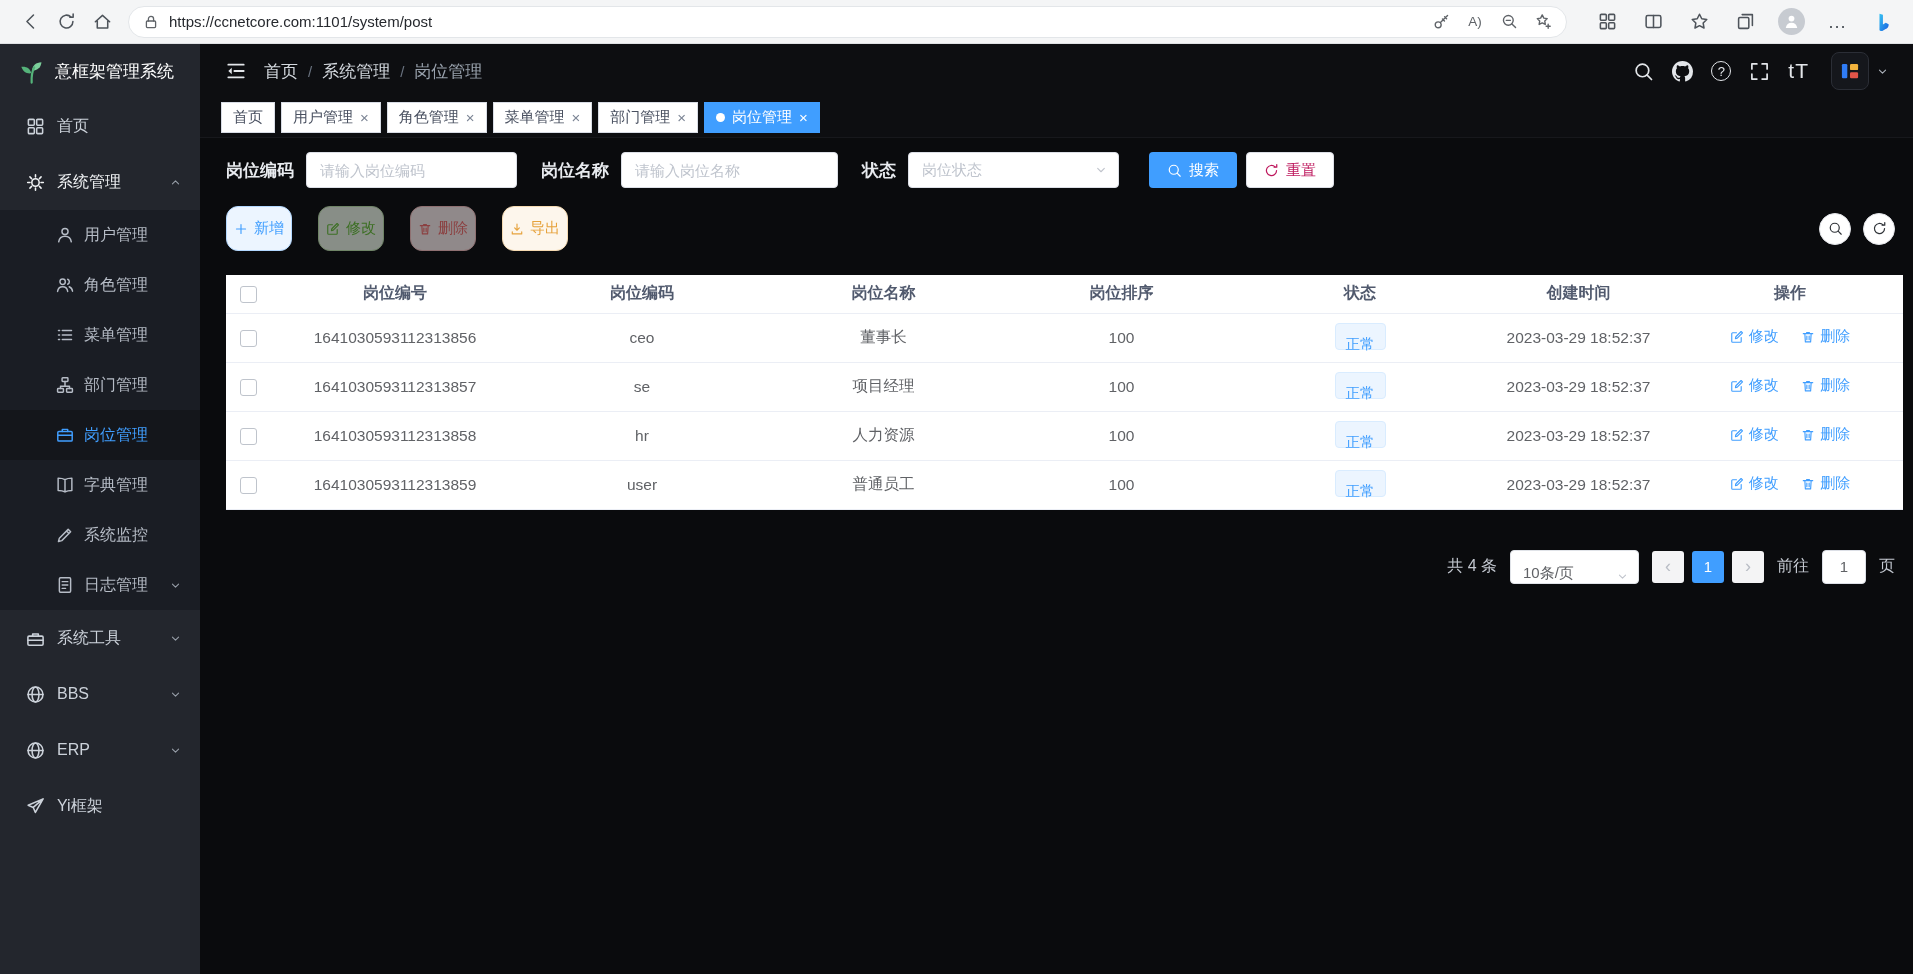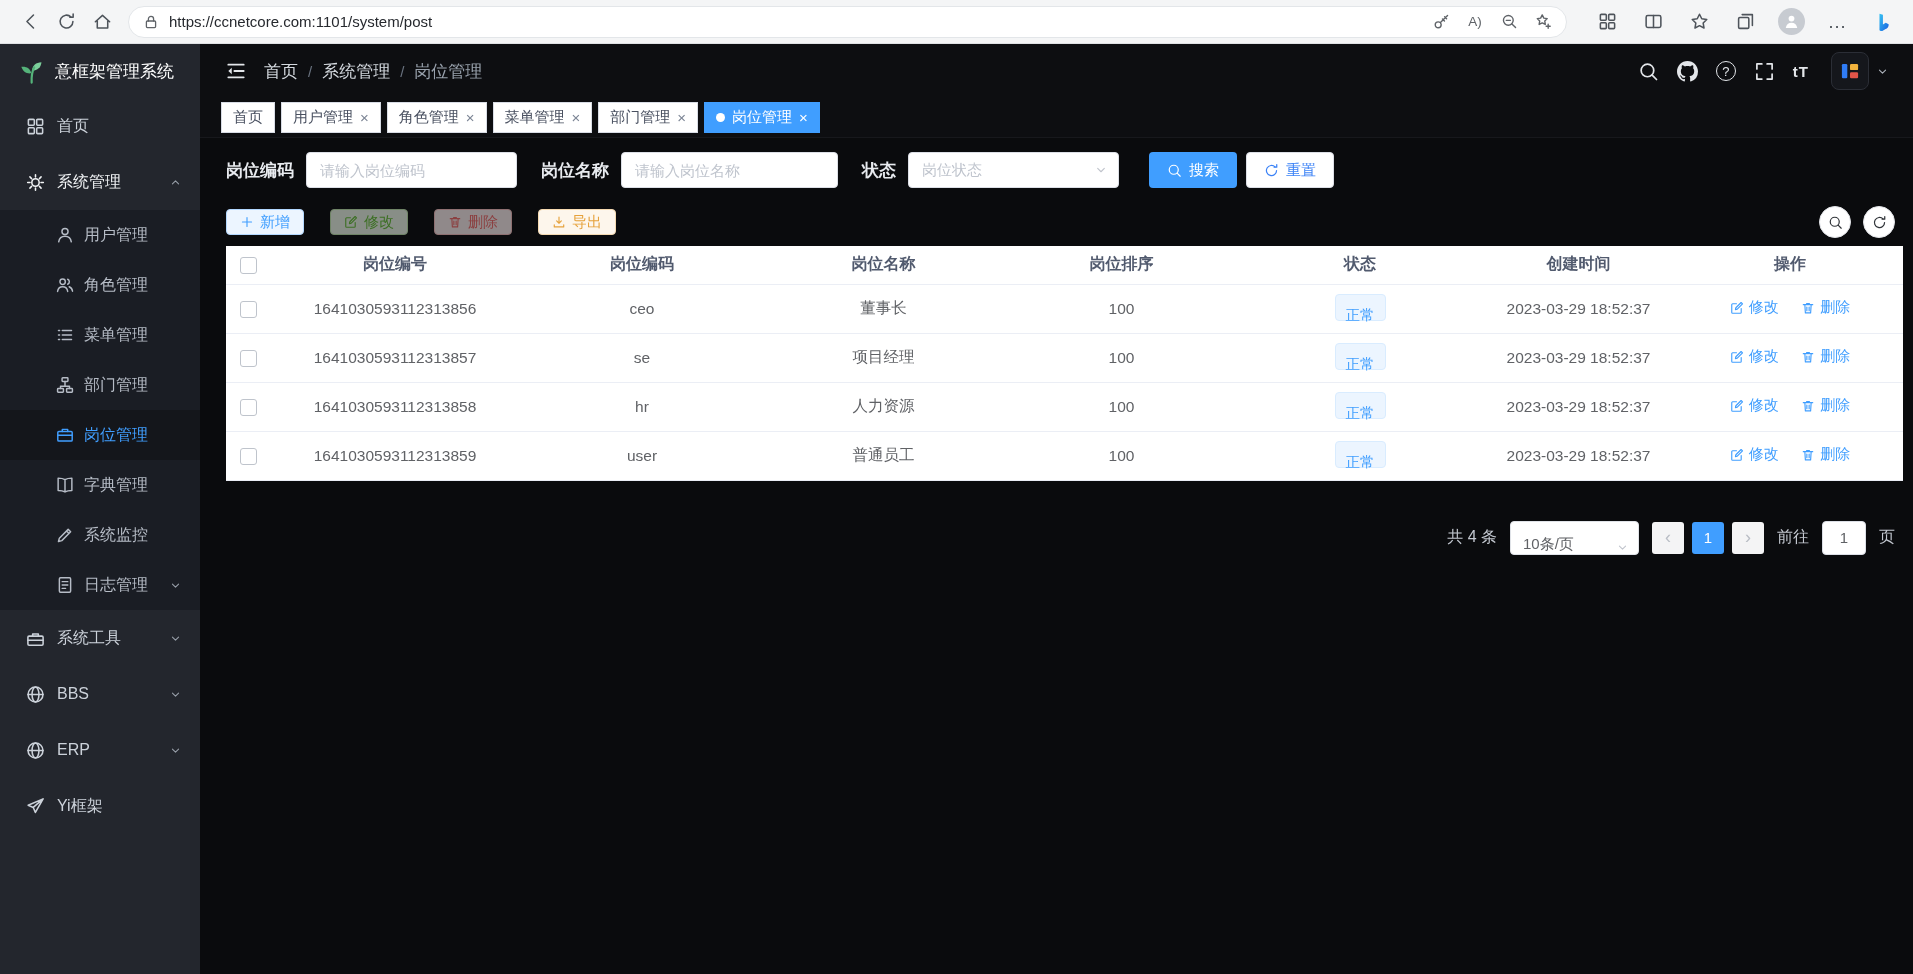--- a/index.html
+++ b/index.html
@@ -45,21 +45,21 @@
 .navbar{height:54px;display:flex;align-items:center;padding:0 24px 0 20px;background:#0d0e11}
 .fold-btn{color:#e3e6ea;width:32px;height:32px;display:flex;align-items:center;justify-content:center}
 .fold-btn .ic{width:22px;height:22px}
 .breadcrumb{display:flex;align-items:center;gap:10px;font-size:17px;margin-left:12px}
 .bc-link{color:#d4d9df;cursor:pointer}
 .bc-sep{color:#6a7380;font-size:15px}
 .bc-current{color:#98a1ac}
 .nav-right{margin-left:auto;display:flex;align-items:center;gap:18px;color:#e3e6ea}
 .nav-right .nic{width:21px;height:21px}
 .q-circle{width:20px;height:20px;border:1.6px solid #e3e6ea;border-radius:50%;font-size:13px;display:flex;align-items:center;justify-content:center}
-.tT{font-size:15px;font-weight:bold;letter-spacing:1px}
+.tT{font-size:21px;font-weight:normal;letter-spacing:1px}
 .nav-avatar{width:38px;height:38px;border-radius:8px;background:#15171c;border:1px solid #2b2e36;display:flex;align-items:center;justify-content:center;margin-left:4px}
 .av-caret{width:13px;height:13px;color:#aeb4bd}
 
 
 .tabsbar{height:40px;display:flex;align-items:center;gap:6px;padding-left:21px;background:#0d0e11;border-bottom:1px solid #17181c}
 .tab{height:31px;display:inline-flex;align-items:center;padding:0 11px;background:#fff;border:1px solid #d8dce5;color:#495060;font-size:15px;gap:7px;cursor:pointer;white-space:nowrap}
 .tab .x{font-size:15px;color:#7b8494;line-height:1}
 .tab.active{background:#409eff;border-color:#409eff;color:#fff}
 .tab.active .x{color:#fff}
 .dot{width:9px;height:9px;border-radius:50%;background:#fff;display:inline-block}
@@ -71,34 +71,34 @@
 .f-input{width:211px;height:36px;border:1px solid #dcdfe6;border-radius:4px;background:#fff;padding:0 13px;font-size:15px;color:#606266;outline:none}
 .f-input::placeholder{color:#bfc4cd}
 .f-input.w2{width:217px}
 .mr24{margin-right:24px}.mr30{margin-right:30px}.mr16{margin-right:9px}
 .f-select{width:211px;height:36px;background:#fff;border:1px solid #dcdfe6;border-radius:4px;display:flex;align-items:center;justify-content:space-between;padding:0 10px 0 13px;font-size:15px;cursor:pointer}
 .f-select .ph{color:#bfc4cd}
 .f-select .ic{width:14px;height:14px;color:#c0c4cc}
 .btn{height:36px;border-radius:4px;display:inline-flex;align-items:center;justify-content:center;font-size:15px;border:1px solid transparent;gap:7px;padding:0 17px}
 .btn .ic{width:15px;height:15px}
 .btn-primary{background:#409eff;color:#fff}
-.btn-plain{background:#fff;border-color:#dcdfe6;color:#3b82f6}
+.btn-plain{background:#fff;border-color:#dcdfe6;color:#be185d}
 
 .toolbar-row{display:flex;align-items:center;margin-top:17px;gap:26px}
-.tb-btn{height:26px;padding:0 13px;font-size:15px;border-radius:4px;display:inline-flex;align-items:center;gap:6px;border:1px solid}
+.tb-btn{height:45px;padding:0 7px;font-size:15px;border-radius:12px;display:inline-flex;align-items:center;gap:6px;border:1px solid}
 .tb-btn .ic{width:14px;height:14px}
 .tb-add{color:#409eff;background:#ecf5ff;border-color:#b3d8ff}
 .tb-edit{color:#67c23a;background:#f0f9eb;border-color:#c2e7b0;opacity:.55;cursor:not-allowed}
 .tb-del{color:#f56c6c;background:#fef0f0;border-color:#fbc4c4;opacity:.55;cursor:not-allowed}
 .tb-exp{color:#e6a23c;background:#fdf6ec;border-color:#f5dab1}
 .tb-right{margin-left:auto;display:flex;gap:12px;margin-right:8px}
 .circle-btn{width:32px;height:32px;border-radius:50%;background:#fff;border:1px solid #e2e4e8;color:#2f3338;display:flex;align-items:center;justify-content:center}
 .circle-btn .ic{width:15px;height:15px}
 
-.data-table{width:100%;border-collapse:collapse;margin-top:8px;background:#fff;table-layout:fixed}
+.data-table{width:100%;border-collapse:collapse;margin-top:24px;background:#fff;table-layout:fixed}
 .data-table th{height:38px;font-size:16px;font-weight:bold;color:#515a6e;border-bottom:1px solid #ebeef5;background:#fff;text-align:center}
 .data-table td{height:49px;font-size:15.5px;color:#606266;border-bottom:1px solid #ebeef5;text-align:center;overflow:hidden;white-space:nowrap}
 .cbx{appearance:none;-webkit-appearance:none;width:17px;height:17px;border:1px solid #bfc4cc;border-radius:3px;background:#fff;vertical-align:middle;margin:0;cursor:pointer}
 .tag{display:inline-block;height:27px;line-height:25px;padding:8px 10px;background:#ecf5ff;border:1px solid #d9ecff;border-radius:4px;color:#409eff;font-size:14.5px}
 .op-link{color:#409eff;font-size:15px;display:inline-flex;align-items:center;gap:5px;cursor:pointer;text-decoration:none}
 .op-link .ic{width:14px;height:14px}
 .op-link+.op-link{margin-left:18px}
 
 .pagination{display:flex;align-items:center;justify-content:flex-end;margin-top:40px;gap:13px;padding-right:8px;font-size:16px;color:#c3c8d0}
 .pg-select{width:129px;height:34px;background:#fff;border:1px solid #e0e3e8;border-radius:4px;display:flex;align-items:flex-end;justify-content:space-between;padding:0 9px 0 12px;color:#606266;font-size:15px;cursor:pointer}

